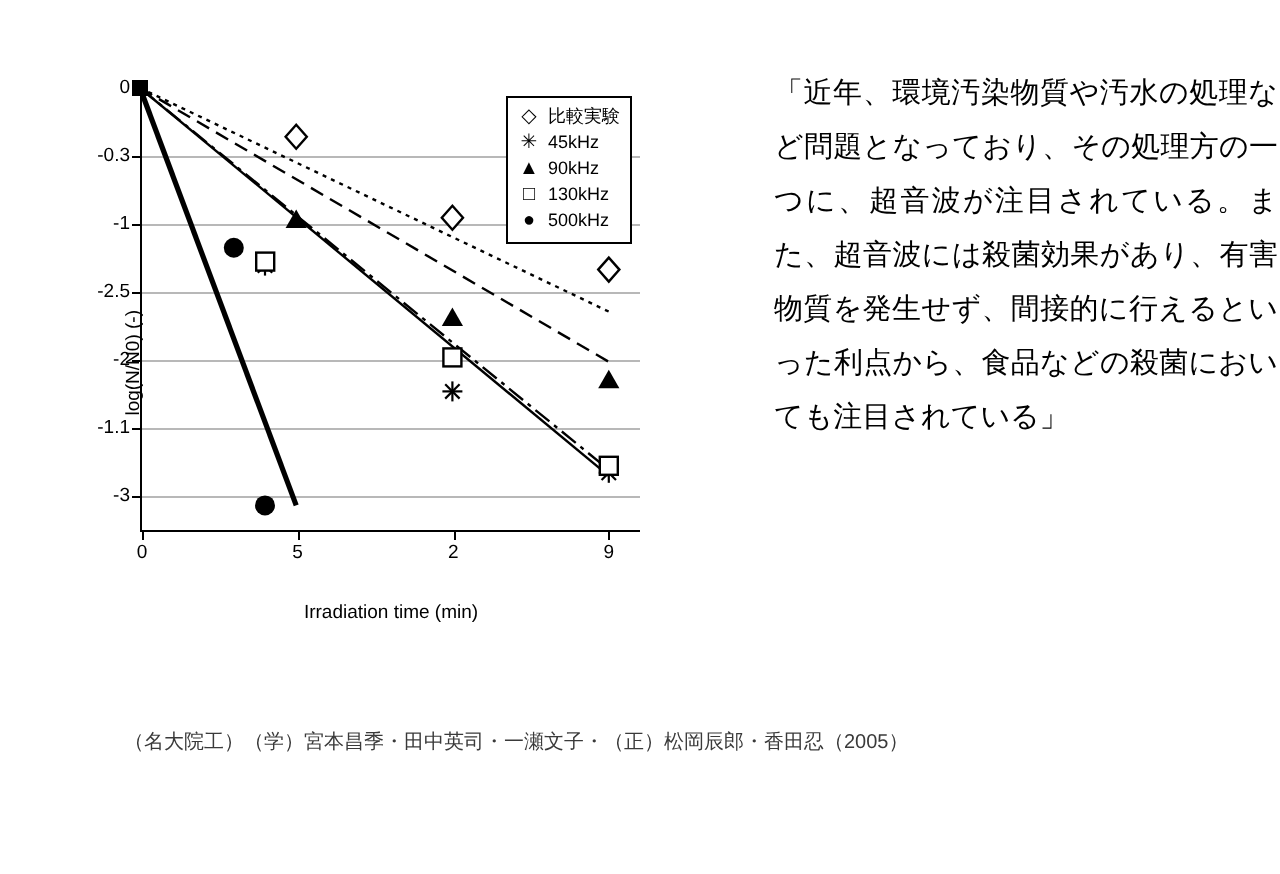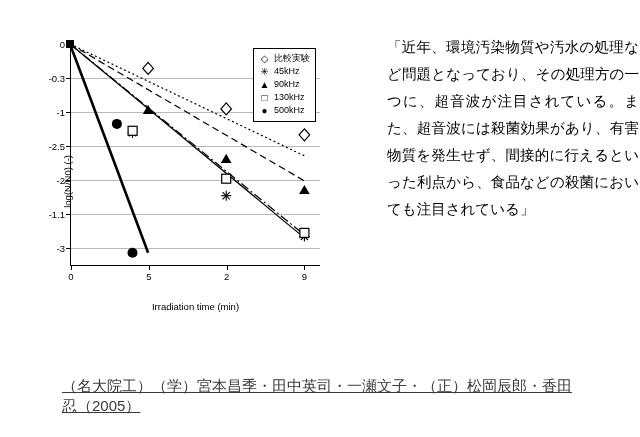--- a/index.html
+++ b/index.html
@@ -136,26 +136,25 @@
     font-size: 14.5px;
     line-height: 27px;
     text-align: justify;
     margin-left: 15px;
   }
 
   
   #footer {
     position: absolute;
     left: 62px;
-    top: 376px;
+    top: 362px;
     width: 520px;
-    font-size: 15px;
+    font-size: 10px;
     line-height: 20px;
     color: #3a3a3a;
-    text-decoration: underline;
   }
 
   
   #overlay {
     position: absolute;
     left: 0;
     top: 0;
     width: 335px;
     height: 260px;
     overflow: visible;

